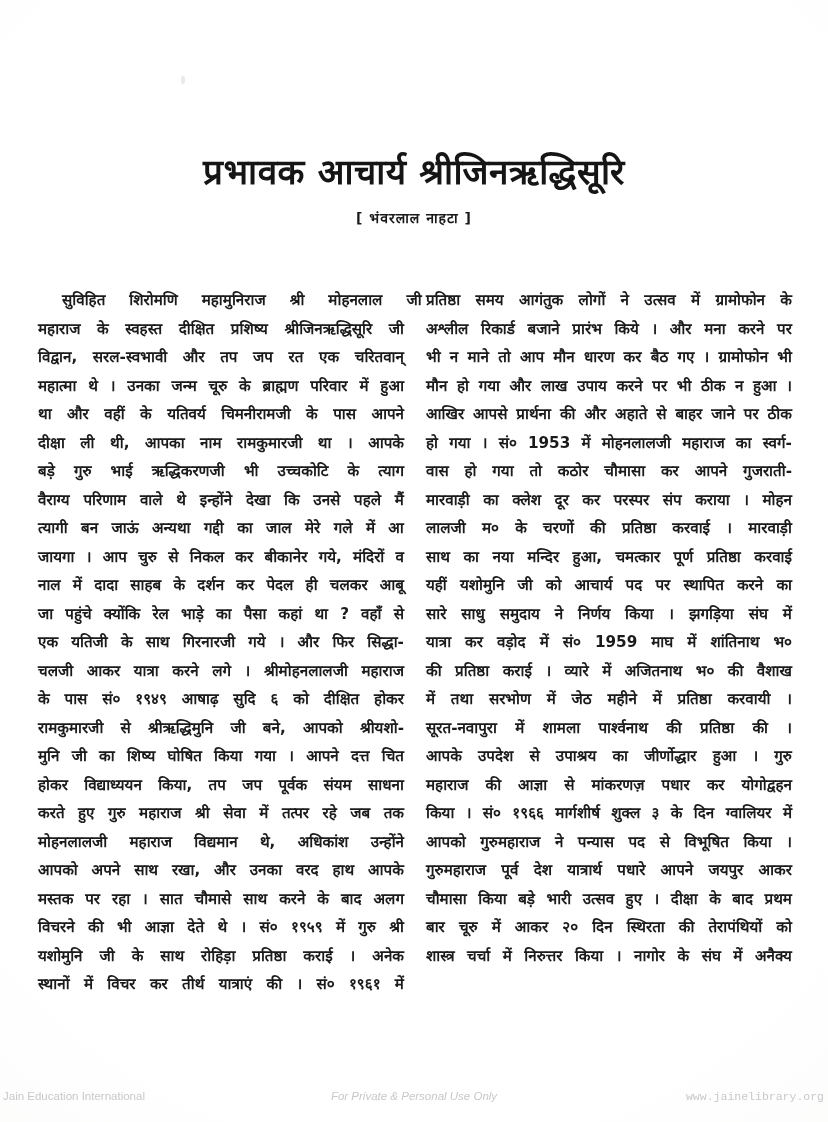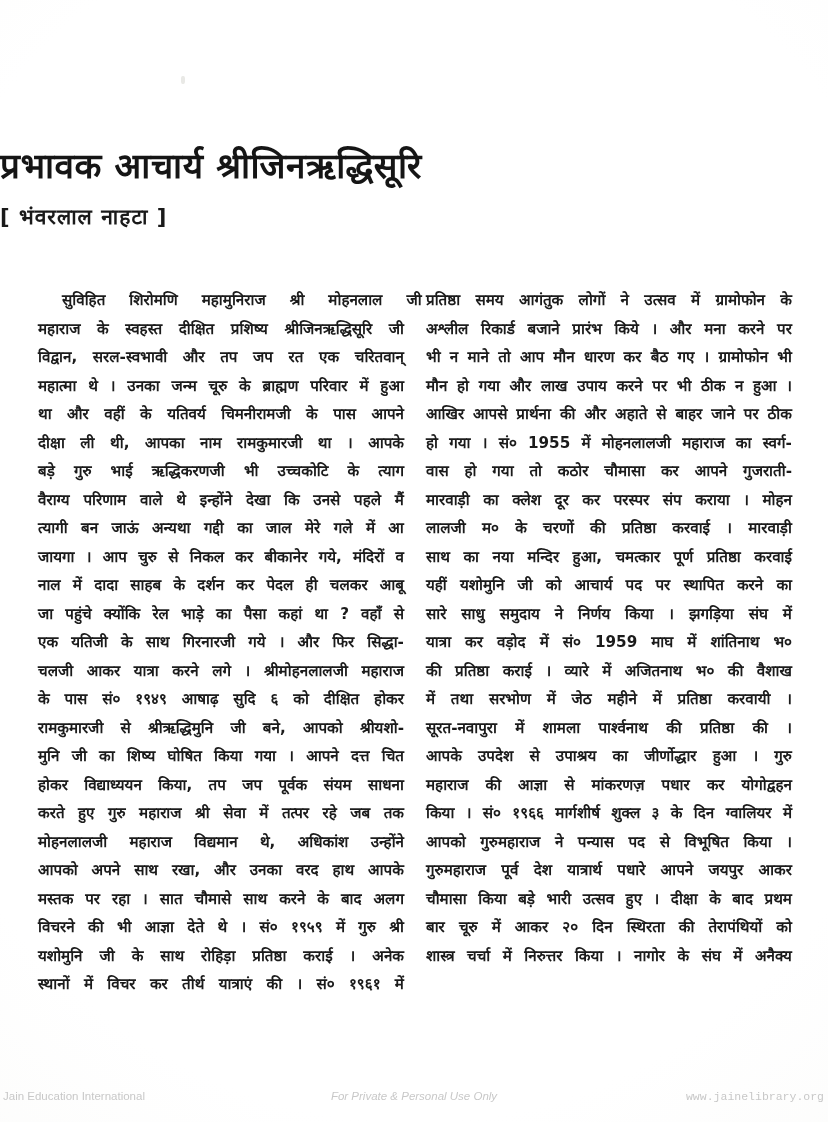--- a/index.html
+++ b/index.html
@@ -35,36 +35,36 @@
     height: 8px;
     background: #e9e9e6;
     border-radius: 40%;
   }
 
   
   #title-block {
     position: absolute;
     left: 0;
     right: 0;
-    top: 146px;
-    text-align: left;
+    top: 152px;
+    text-align: center;
   }
   #doc-title {
     font-family: "DejaVu Sans", sans-serif;
     font-size: 35px;
     font-weight: 700;
     letter-spacing: 0.5px;
     color: #151515;
     line-height: 1.15;
     white-space: nowrap;
   }
   #byline {
     margin-top: 16px;
     font-family: "DejaVu Sans", sans-serif;
-    font-size: 21px;
+    font-size: 14px;
     font-weight: 700;
     color: #1a1a1a;
     letter-spacing: 1px;
     white-space: nowrap;
   }
 
   
   #body-columns {
     position: absolute;
     left: 38px;
@@ -492,21 +492,21 @@
           <span>बाहर</span>
           <span>जाने</span>
           <span>पर</span>
           <span>ठीक</span>
         </div>
         <div class="text-line justify">
           <span>हो</span>
           <span>गया</span>
           <span>।</span>
           <span>सं०</span>
-          <span>1955</span>
+          <span>1953</span>
           <span>में</span>
           <span>मोहनलालजी</span>
           <span>महाराज</span>
           <span>का</span>
           <span>स्वर्ग-</span>
         </div>
         <div class="text-line justify">
           <span>वास</span>
           <span>हो</span>
           <span>गया</span>

